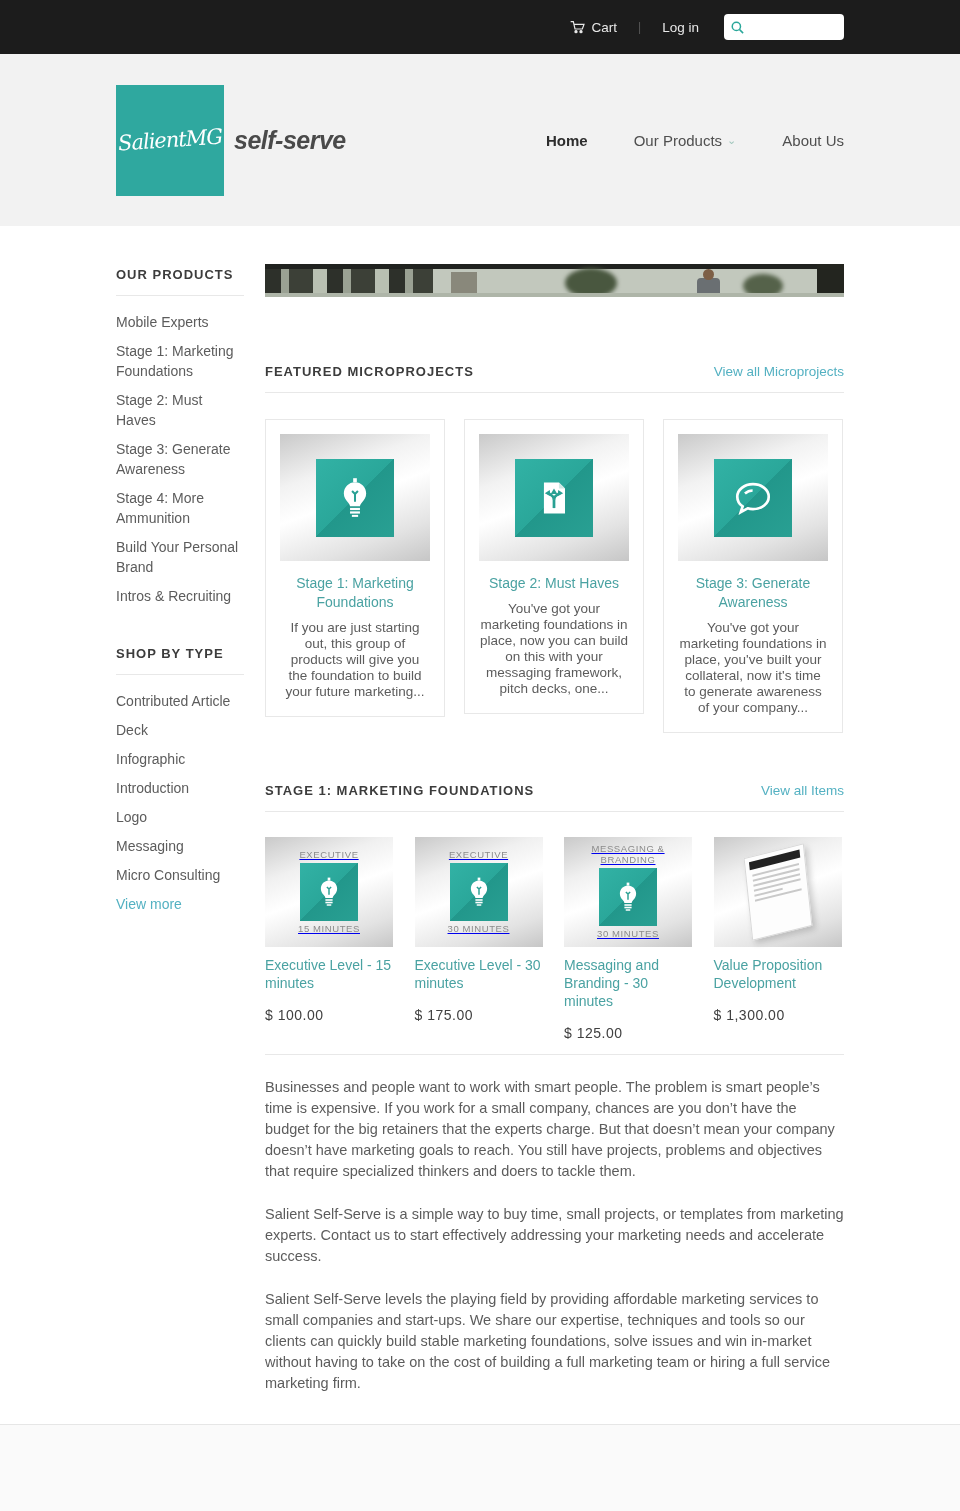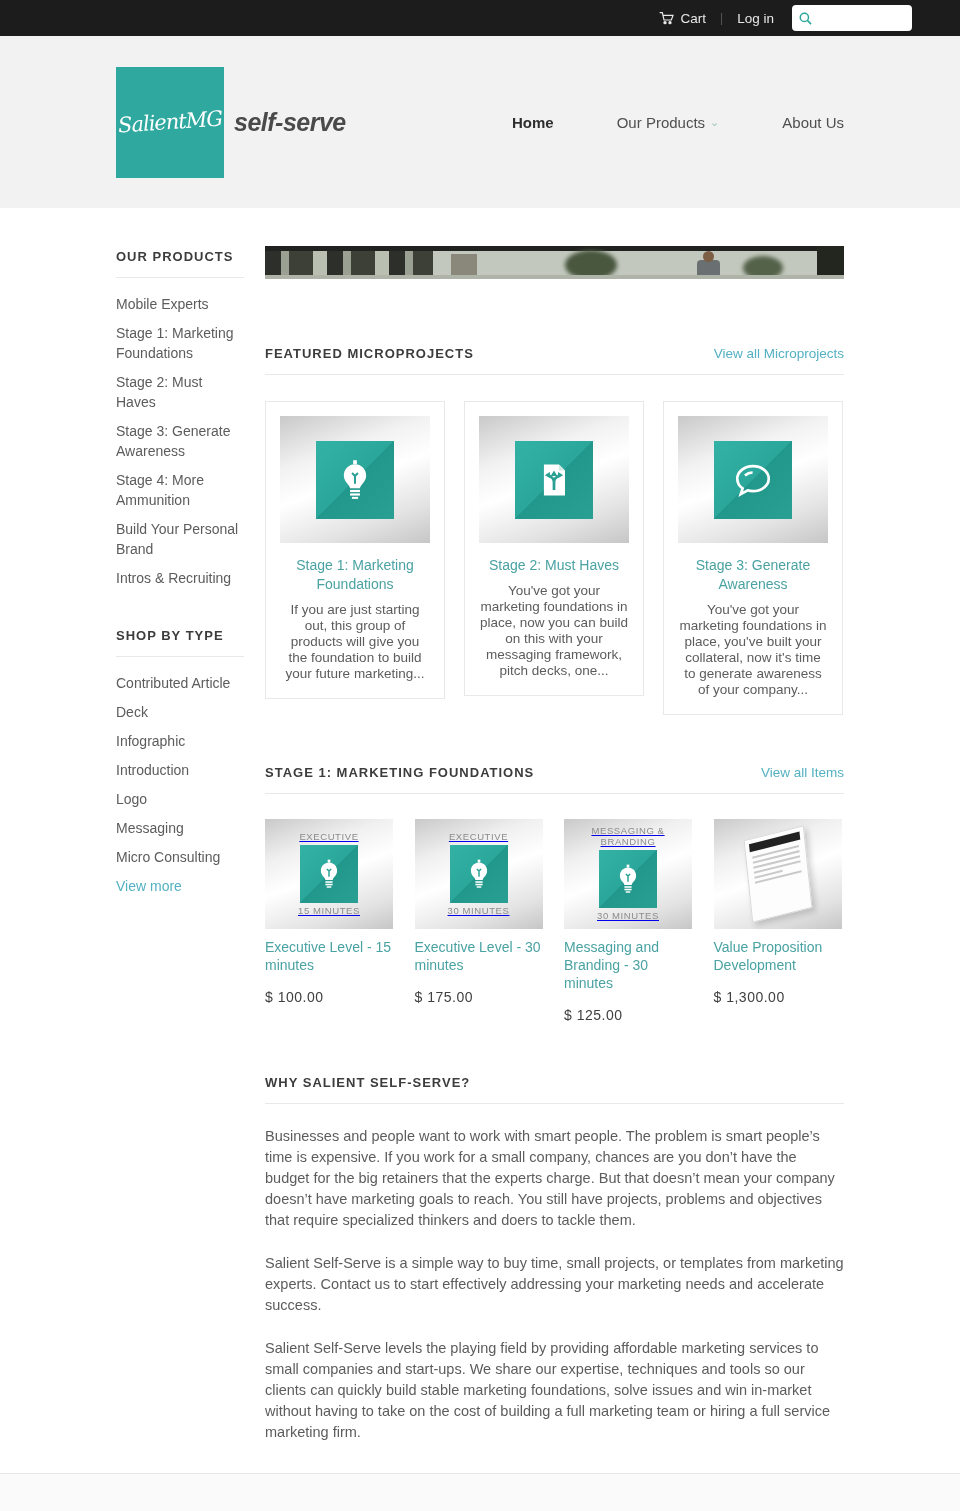--- a/index.html
+++ b/index.html
@@ -1,31 +1,31 @@
 <!DOCTYPE html>
 <html><head>
 <meta charset="utf-8">
 <style>
   * { margin:0; padding:0; box-sizing:border-box; }
   html,body { width:960px; background:#fff; font-family:"Liberation Sans", sans-serif; color:#5c5c5c; }
 
   
-  .topbar { height:36px; background:#1c1c1c; display:flex; align-items:center; justify-content:flex-end; padding-right:48px; }
+  .topbar { height:54px; background:#1c1c1c; display:flex; align-items:center; justify-content:flex-end; padding-right:116px;gap:7px; }
   .topbar a { color:#e8e8e8; text-decoration:none; font-size:13.5px; display:flex; align-items:center; gap:6px; }
   .topbar .sep { color:#555; margin:0 14px; font-size:12px; }
   .searchbox { margin-left:18px; width:120px; height:26px; background:#fff; border-radius:4px; display:flex; align-items:center; padding:0 6px; }
   .searchbox input { border:0; outline:0; width:86px; font-size:12px; background:transparent; }
 
   
   .header { height:172px; background:#f2f2f2; display:flex; align-items:center; padding:0 116px; }
   .logo { display:flex; align-items:center; text-decoration:none; }
   .logo-square { width:108px; height:111px; background:#2fa89f; display:flex; align-items:center; justify-content:center; }
   .logo-script { color:#fff; font-family:"DejaVu Serif", serif; font-style:italic; font-size:21px; transform:rotate(-4deg); letter-spacing:-1px; }
   .logo-sub { font-size:25px; font-weight:bold; color:#4a4a4a; margin-left:10px; letter-spacing:-0.5px;font-style:italic; }
-  .nav { margin-left:auto; display:flex; align-items:center; gap:63px; }
+  .nav { margin-left:auto; display:flex; align-items:center; gap:46px; }
   .nav a { text-decoration:none; font-size:15px; color:#4f4f4f; display:flex; align-items:center; gap:5px; }
   .nav a.active { color:#2e2e2e; font-weight:bold; }
   .chev { color:#9fc6bc; font-size:11px; }
 
   
   .page { display:flex; padding:0 116px; min-height:1068px; align-items:flex-start; }
   .sidebar { width:128px; margin-right:21px; padding-top:41px; }
   .main { width:579px; }
 
   .section-title { font-size:13px; font-weight:bold; letter-spacing:1px; color:#3c3c3c; }
@@ -328,23 +328,20 @@
             <span class="ln" style="display:block;"></span>
           </span>
         </a>
         <a href="#" class="ptitle">Value Proposition Development</a>
         <div class="pprice">$ 1,300.00</div>
       </div>
 
     </div>
 
     <div class="why">
-      <div class="sec-head why-head">
-        <h2 class="section-title">WHY SALIENT SELF-SERVE?</h2>
-      </div>
       <hr class="rule">
       <p>Businesses and people want to work with smart people. The problem is smart people’s time is expensive. If you work for a small company, chances are you don’t have the budget for the big retainers that the experts charge. But that doesn’t mean your company doesn’t have marketing goals to reach. You still have projects, problems and objectives that require specialized thinkers and doers to tackle them.</p>
       <p>Salient Self-Serve is a simple way to buy time, small projects, or templates from marketing experts. Contact us to start effectively addressing your marketing needs and accelerate success.</p>
       <p>Salient Self-Serve levels the playing field by providing affordable marketing services to small companies and start-ups. We share our expertise, techniques and tools so our clients can quickly build stable marketing foundations, solve issues and win in-market without having to take on the cost of building a full marketing team or hiring a full service marketing firm.</p>
     </div>
 
   </div>
 </div>
 
 <div class="footer">

